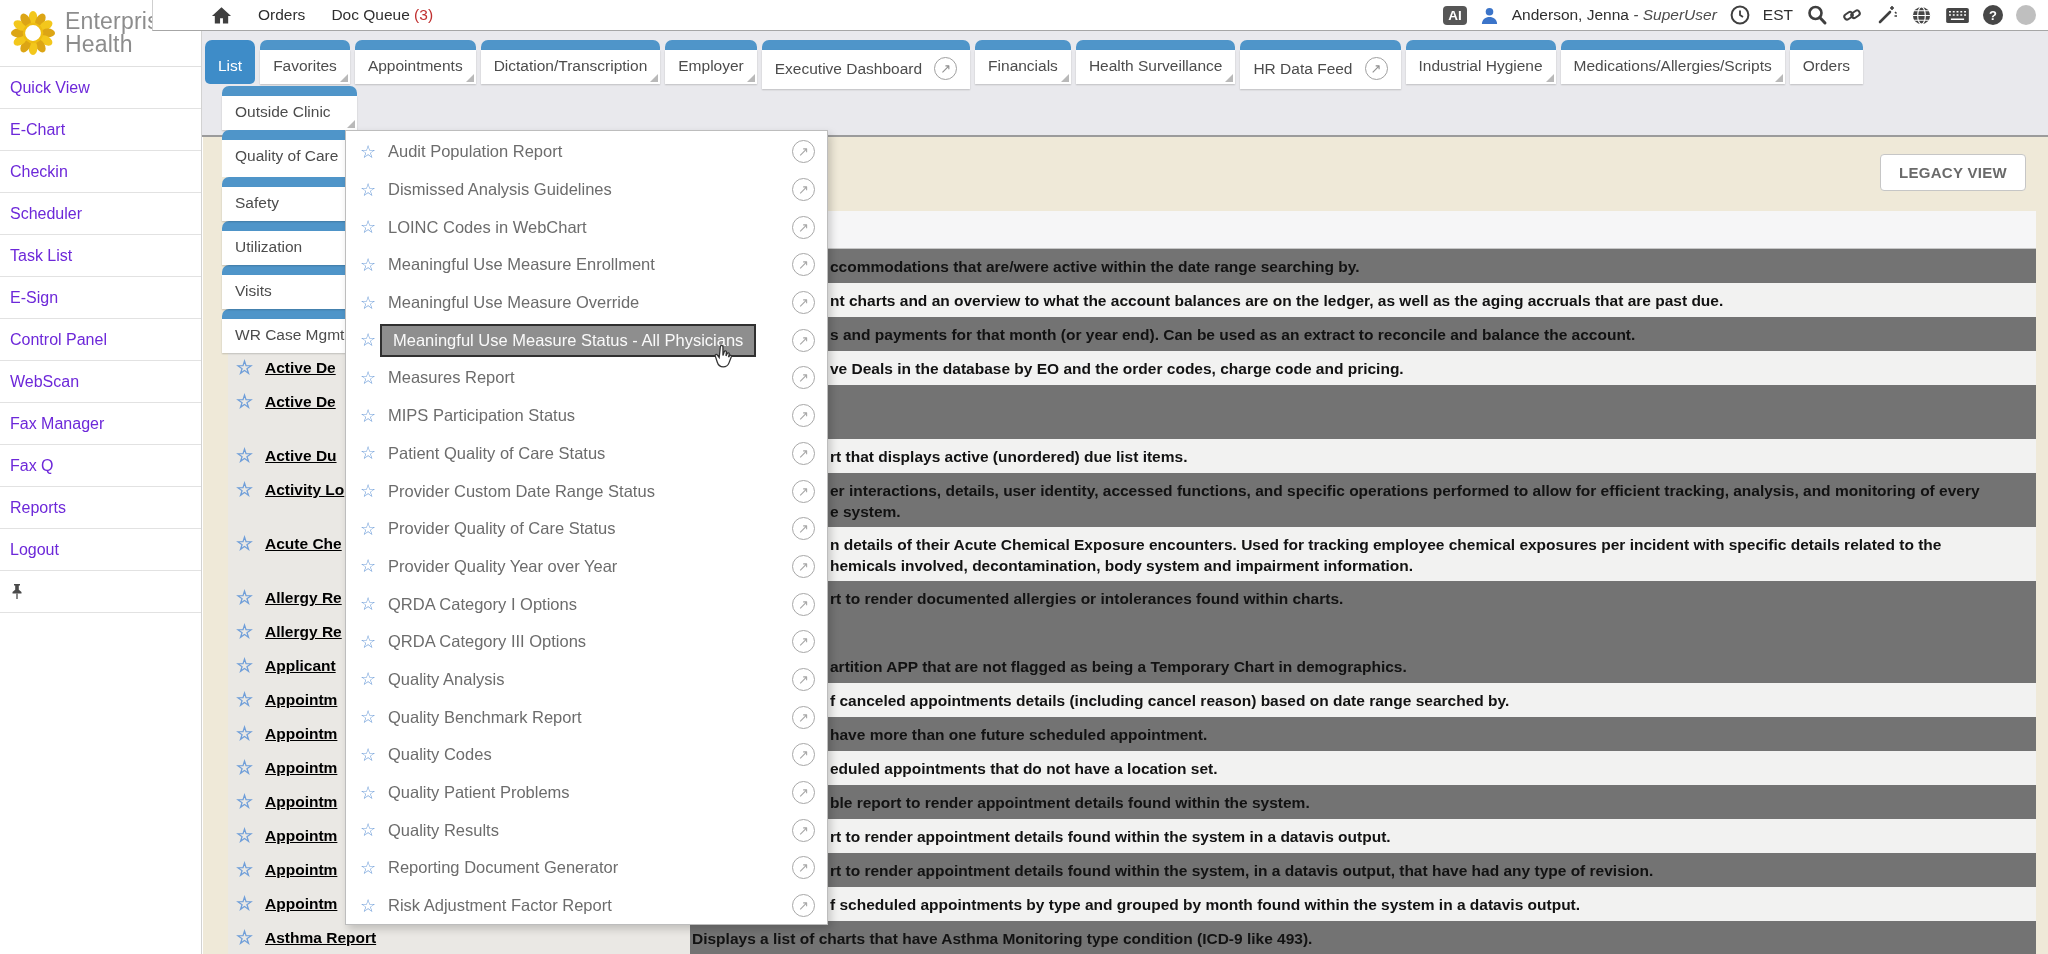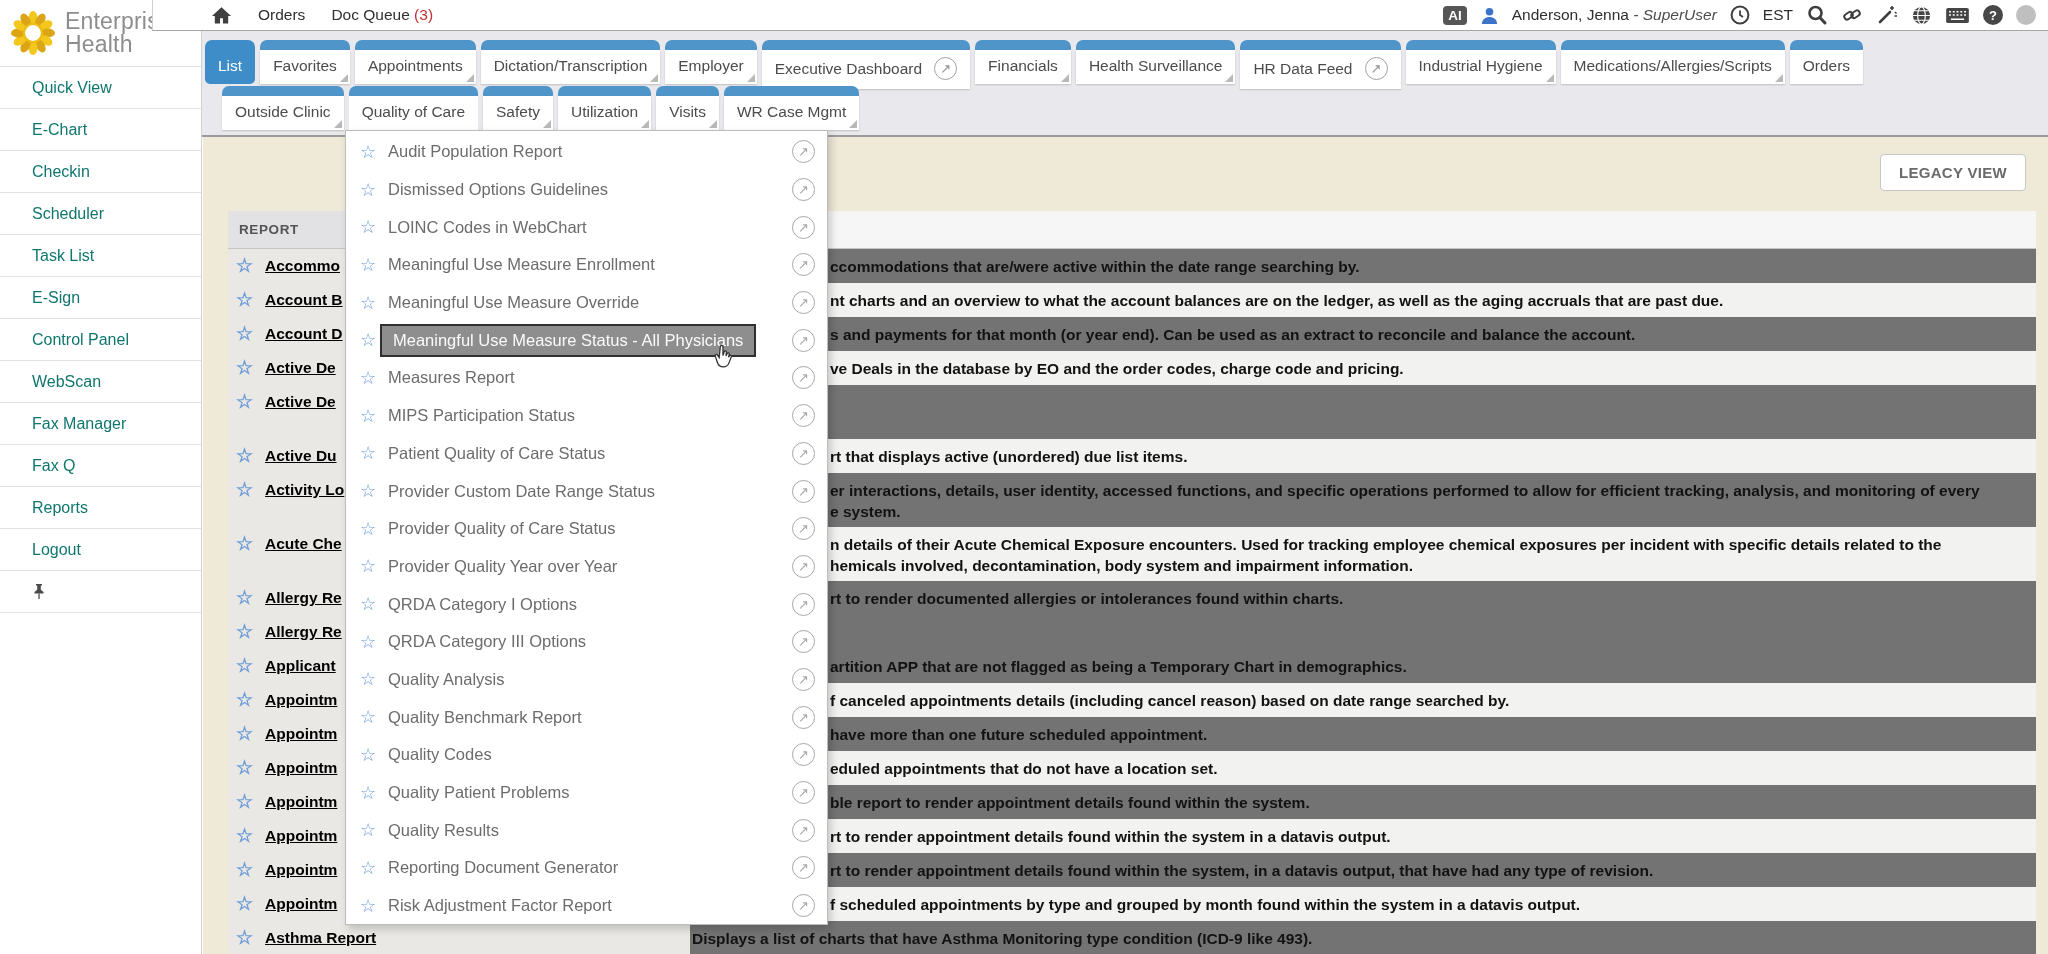--- a/index.html
+++ b/index.html
@@ -6,43 +6,43 @@
   body{
     width:2048px;height:954px;position:relative;overflow:hidden;
     font-family:"Liberation Sans", sans-serif;background:#fff;
   }
   
   #sidebar{position:absolute;left:0;top:0;width:202px;height:954px;background:#fff;
     border-right:1px solid #d2d2d2;z-index:6;box-sizing:border-box;}
   .logo{height:66px;display:flex;align-items:center;gap:9px;padding-left:10px;
     border-bottom:1px solid #e0e0e0;}
   .logo-text{color:#8d8d8d;font-size:23px;line-height:1.02;letter-spacing:.2px;}
-  .side-item{height:41px;display:flex;align-items:center;padding-left:32px;
-    font-size:16px;color:#0f766e;border-bottom:1px solid #e2e2e2;cursor:pointer;}
+  .side-item{height:41px;display:flex;align-items:center;padding-left:10px;
+    font-size:16px;color:#6d28d9;border-bottom:1px solid #e2e2e2;cursor:pointer;}
   
   #topbar{position:absolute;left:152px;top:0;width:1896px;height:31px;background:#fff;
     border-bottom:1px solid #a6a6a6;border-left:1px solid #cfcfcf;display:flex;
     align-items:center;z-index:7;font-size:15.5px;color:#2f2f2f;box-sizing:border-box;}
   .tb-link{margin-left:26px;cursor:pointer;white-space:nowrap;}
   .home-wrap{margin-left:58px;display:flex;align-items:center;cursor:pointer;}
   .red{color:#c03030;}
   .tb-right{margin-left:auto;display:flex;align-items:center;gap:13px;margin-right:12px;}
   .ai-badge{background:#565656;color:#fff;font-weight:bold;font-size:13.5px;
     border-radius:4px;padding:2px 5px;line-height:15px;text-align:right;}
   .role{font-style:italic;color:#4c4c4c;}
   .ico{display:flex;align-items:center;justify-content:center;}
   .help-circle{width:20px;height:20px;border-radius:50%;background:#474747;color:#fff;
     font-weight:bold;font-size:13px;display:flex;align-items:center;justify-content:center;}
   .gray-circle{width:20px;height:20px;border-radius:50%;background:#bfbfbf;}
   
   #tabbar{position:absolute;left:202px;top:31px;width:1946px;height:106px;background:#e9e9ed;
     border-bottom:2px solid #9b9b9b;z-index:4;box-sizing:border-box;}
   .tabrow{position:absolute;display:flex;}
   #row1{left:3px;top:9px;}
-  #row2{left:20px;top:55px;}
+  #row2{left:20px;top:55px;flex-direction:column;}
   .tab{display:flex;flex-direction:column;margin-right:5px;cursor:pointer;}
   .tab-cap{height:10px;background:#4f95c9;border-radius:7px 7px 0 0;}
   .tab-body{background:#fff;color:#4c4c4c;font-size:15.5px;padding:7px 13px 9px;
     position:relative;white-space:nowrap;display:flex;align-items:center;
     box-shadow:0 1px 1.5px rgba(0,0,0,.18);}
   .tab.folded .tab-body::after{content:"";position:absolute;right:2px;bottom:2px;
     border-left:8px solid transparent;border-bottom:8px solid #b9b9b9;}
   .tab.active .tab-cap{background:#3e8cc8;}
   .tab.active .tab-body{background:#3e8cc8;color:#fff;border-radius:0 0 5px 5px;box-shadow:none;}
   .tab.open{position:relative;z-index:20;}
@@ -598,21 +598,21 @@
 <div id="dropdown">
   <div>
   <div class="dd-item">
     <span class="dd-star">☆</span>
     <span class="dd-label">Audit Population Report</span>
     <span class="dd-arrow">↗</span>
   </div>
 
   <div class="dd-item">
     <span class="dd-star">☆</span>
-    <span class="dd-label">Dismissed Options Guidelines</span>
+    <span class="dd-label">Dismissed Analysis Guidelines</span>
     <span class="dd-arrow">↗</span>
   </div>
 
   <div class="dd-item">
     <span class="dd-star">☆</span>
     <span class="dd-label">LOINC Codes in WebChart</span>
     <span class="dd-arrow">↗</span>
   </div>
 
   <div class="dd-item">

